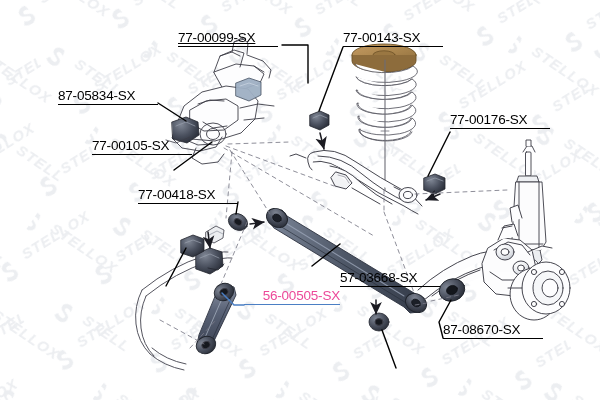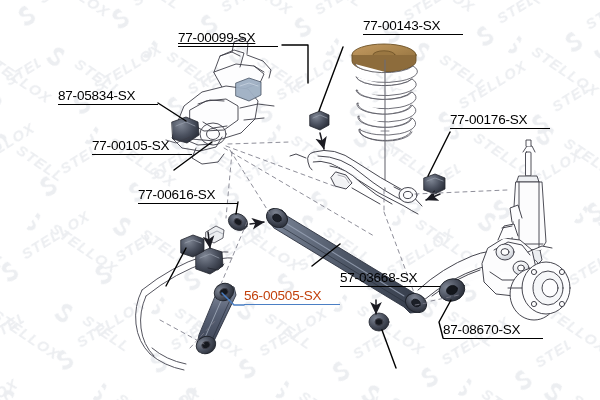--- a/index.html
+++ b/index.html
@@ -12,21 +12,21 @@
   
   #art{position:absolute;inset:0;z-index:1;}
 
   
   #labels{position:absolute;inset:0;z-index:3;}
   .lbl{position:absolute;white-space:nowrap;color:#000;
        font-family:"Liberation Sans",sans-serif;font-size:13.5px;
        letter-spacing:-0.2px;line-height:15.5px;}
   .lbl .txt{display:block;}
   .lbl .rule{display:block;height:0;border-bottom:1.6px solid #000;margin-top:0px;}
-  .lbl.hl{color:#c2410c;}
+  .lbl.hl{color:#ec4899;text-align:right;}
   .lbl.hl .rule{border-bottom-color:#4b7fc4;}
 </style>
 </head>
 <body>
 
 <div id="stage">
 
   <svg id="wm" viewBox="0 0 600 400">
     <defs>
       <g id="wmunit">
@@ -304,42 +304,42 @@
     </g>
   </svg>
 
   <div id="labels">
 
     <div class="lbl" style="left:178px;top:30px;width:100px;text-decoration:underline;">
       <span class="txt">77-00099-SX</span>
       <span class="rule"></span>
     </div>
 
-    <div class="lbl" style="left:343px;top:18px;width:100px;margin-left:20px;">
+    <div class="lbl" style="left:343px;top:30px;width:100px;">
       <span class="txt">77-00143-SX</span>
       <span class="rule"></span>
     </div>
 
     <div class="lbl" style="left:58px;top:88px;width:100px;">
       <span class="txt">87-05834-SX</span>
       <span class="rule"></span>
     </div>
 
     <div class="lbl" style="left:84px;top:138px;width:100px;margin-left:8px;">
       <span class="txt">77-00105-SX</span>
       <span class="rule"></span>
     </div>
 
     <div class="lbl" style="left:450px;top:112px;width:100px;">
       <span class="txt">77-00176-SX</span>
       <span class="rule"></span>
     </div>
 
     <div class="lbl" style="left:138px;top:187px;width:100px;">
-      <span class="txt">77-00616-SX</span>
+      <span class="txt">77-00418-SX</span>
       <span class="rule"></span>
     </div>
 
     <div class="lbl" style="left:340px;top:228px;width:100px;margin-top:42px;">
       <span class="txt">57-03668-SX</span>
       <span class="rule"></span>
     </div>
 
 
     <div class="lbl hl" style="left:244px;top:288px;width:96px;">

